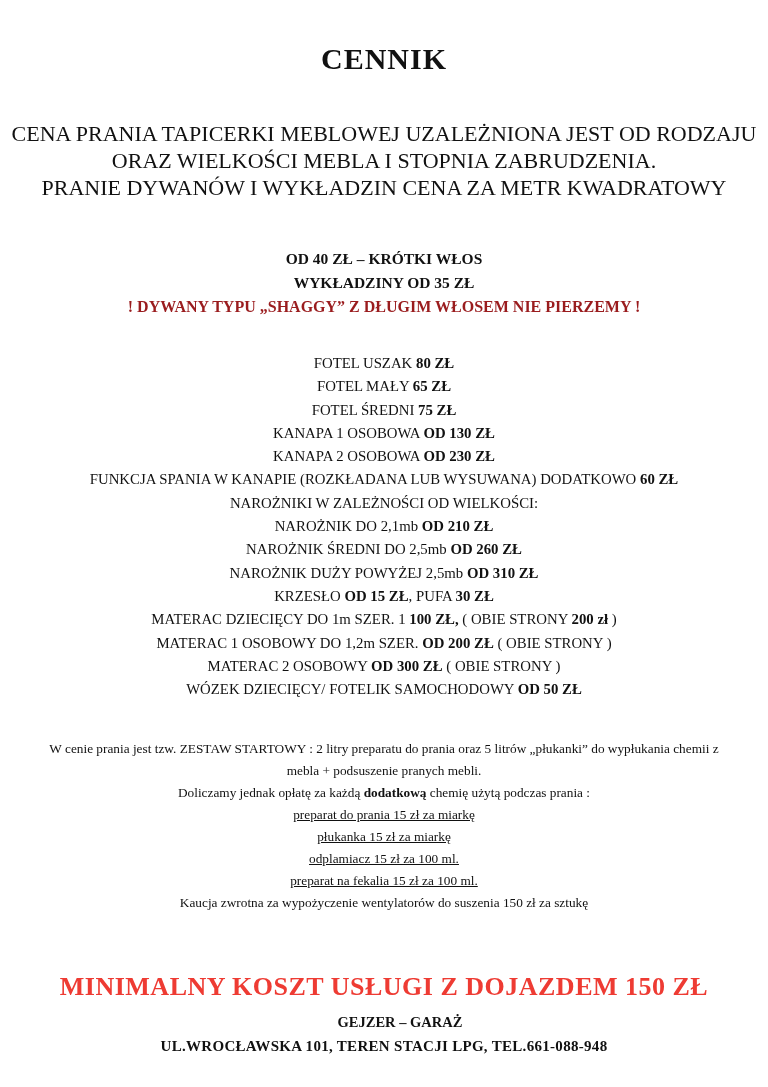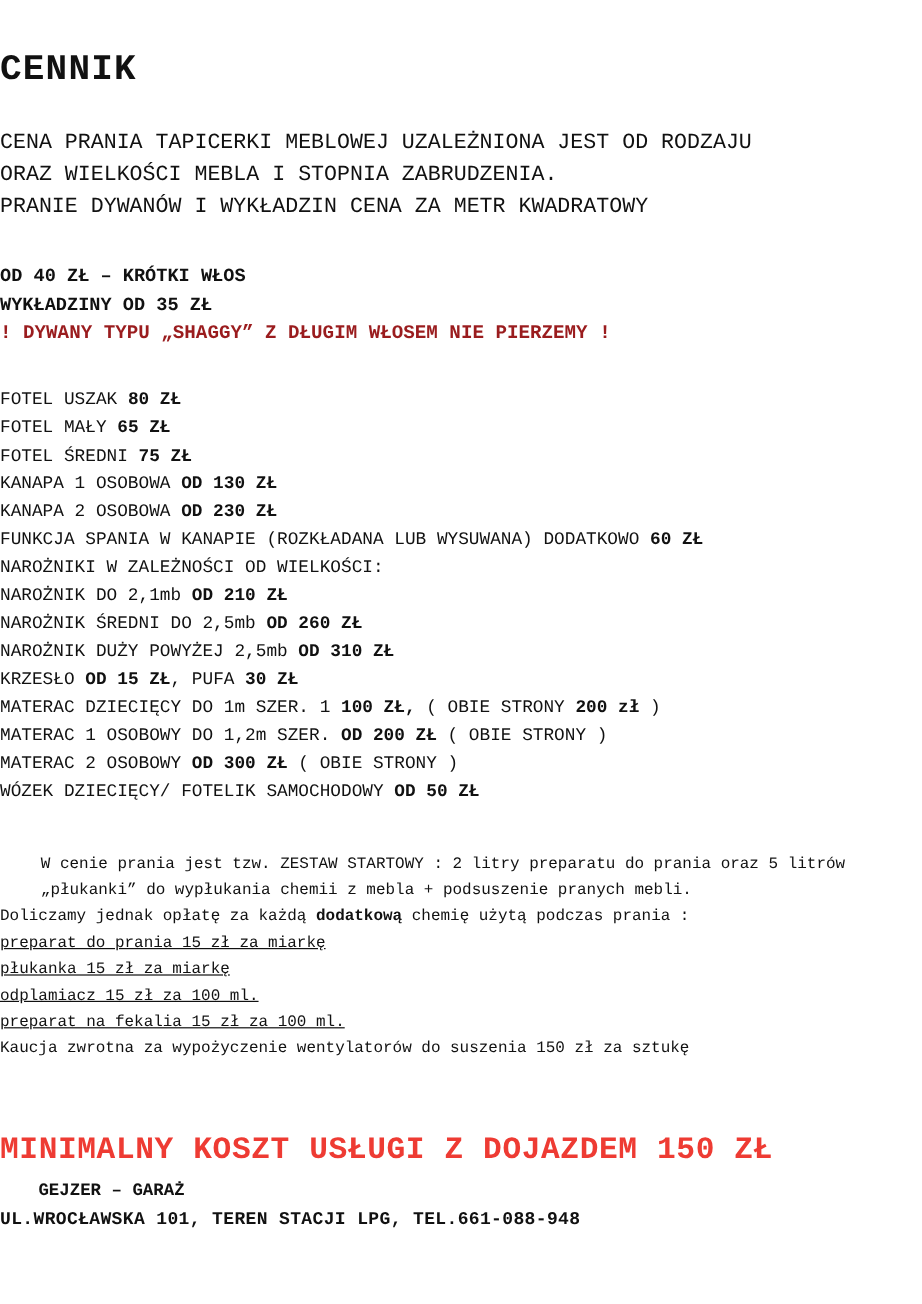--- a/index.html
+++ b/index.html
@@ -4,40 +4,41 @@
 <style>
   * { margin: 0; padding: 0; box-sizing: border-box; }
   html, body { background: #ffffff; }
   .page {
     position: relative;
     width: 768px;
     height: 1087px;
     margin: 0 auto;
     background: #ffffff;
     color: #111111;
-    font-family: Liberation Mono, monospace;
+    font-family: Liberation Serif, serif;
+    text-align: center;
     overflow: hidden;
   }
   .b { font-weight: 700; margin-top: 24px; }
 
   .title {
     padding-top: 42px;
     font-size: 30px;
     font-weight: 700;
     letter-spacing: 1px;
   }
 
   .intro {
-    margin-top: 30px;
-    font-size: 18px;
+    margin-top: 44px;
+    font-size: 22px;
     line-height: 27px;
   }
 
   .carpet {
-    margin-top: 31px;
+    margin-top: 46px;
     font-size: 15.5px;
     font-weight: 700;
     line-height: 24px;
   }
   .carpet-warning {
     color: #9a1c1e;
     font-size: 16px;
   }
 
   .price-list {

